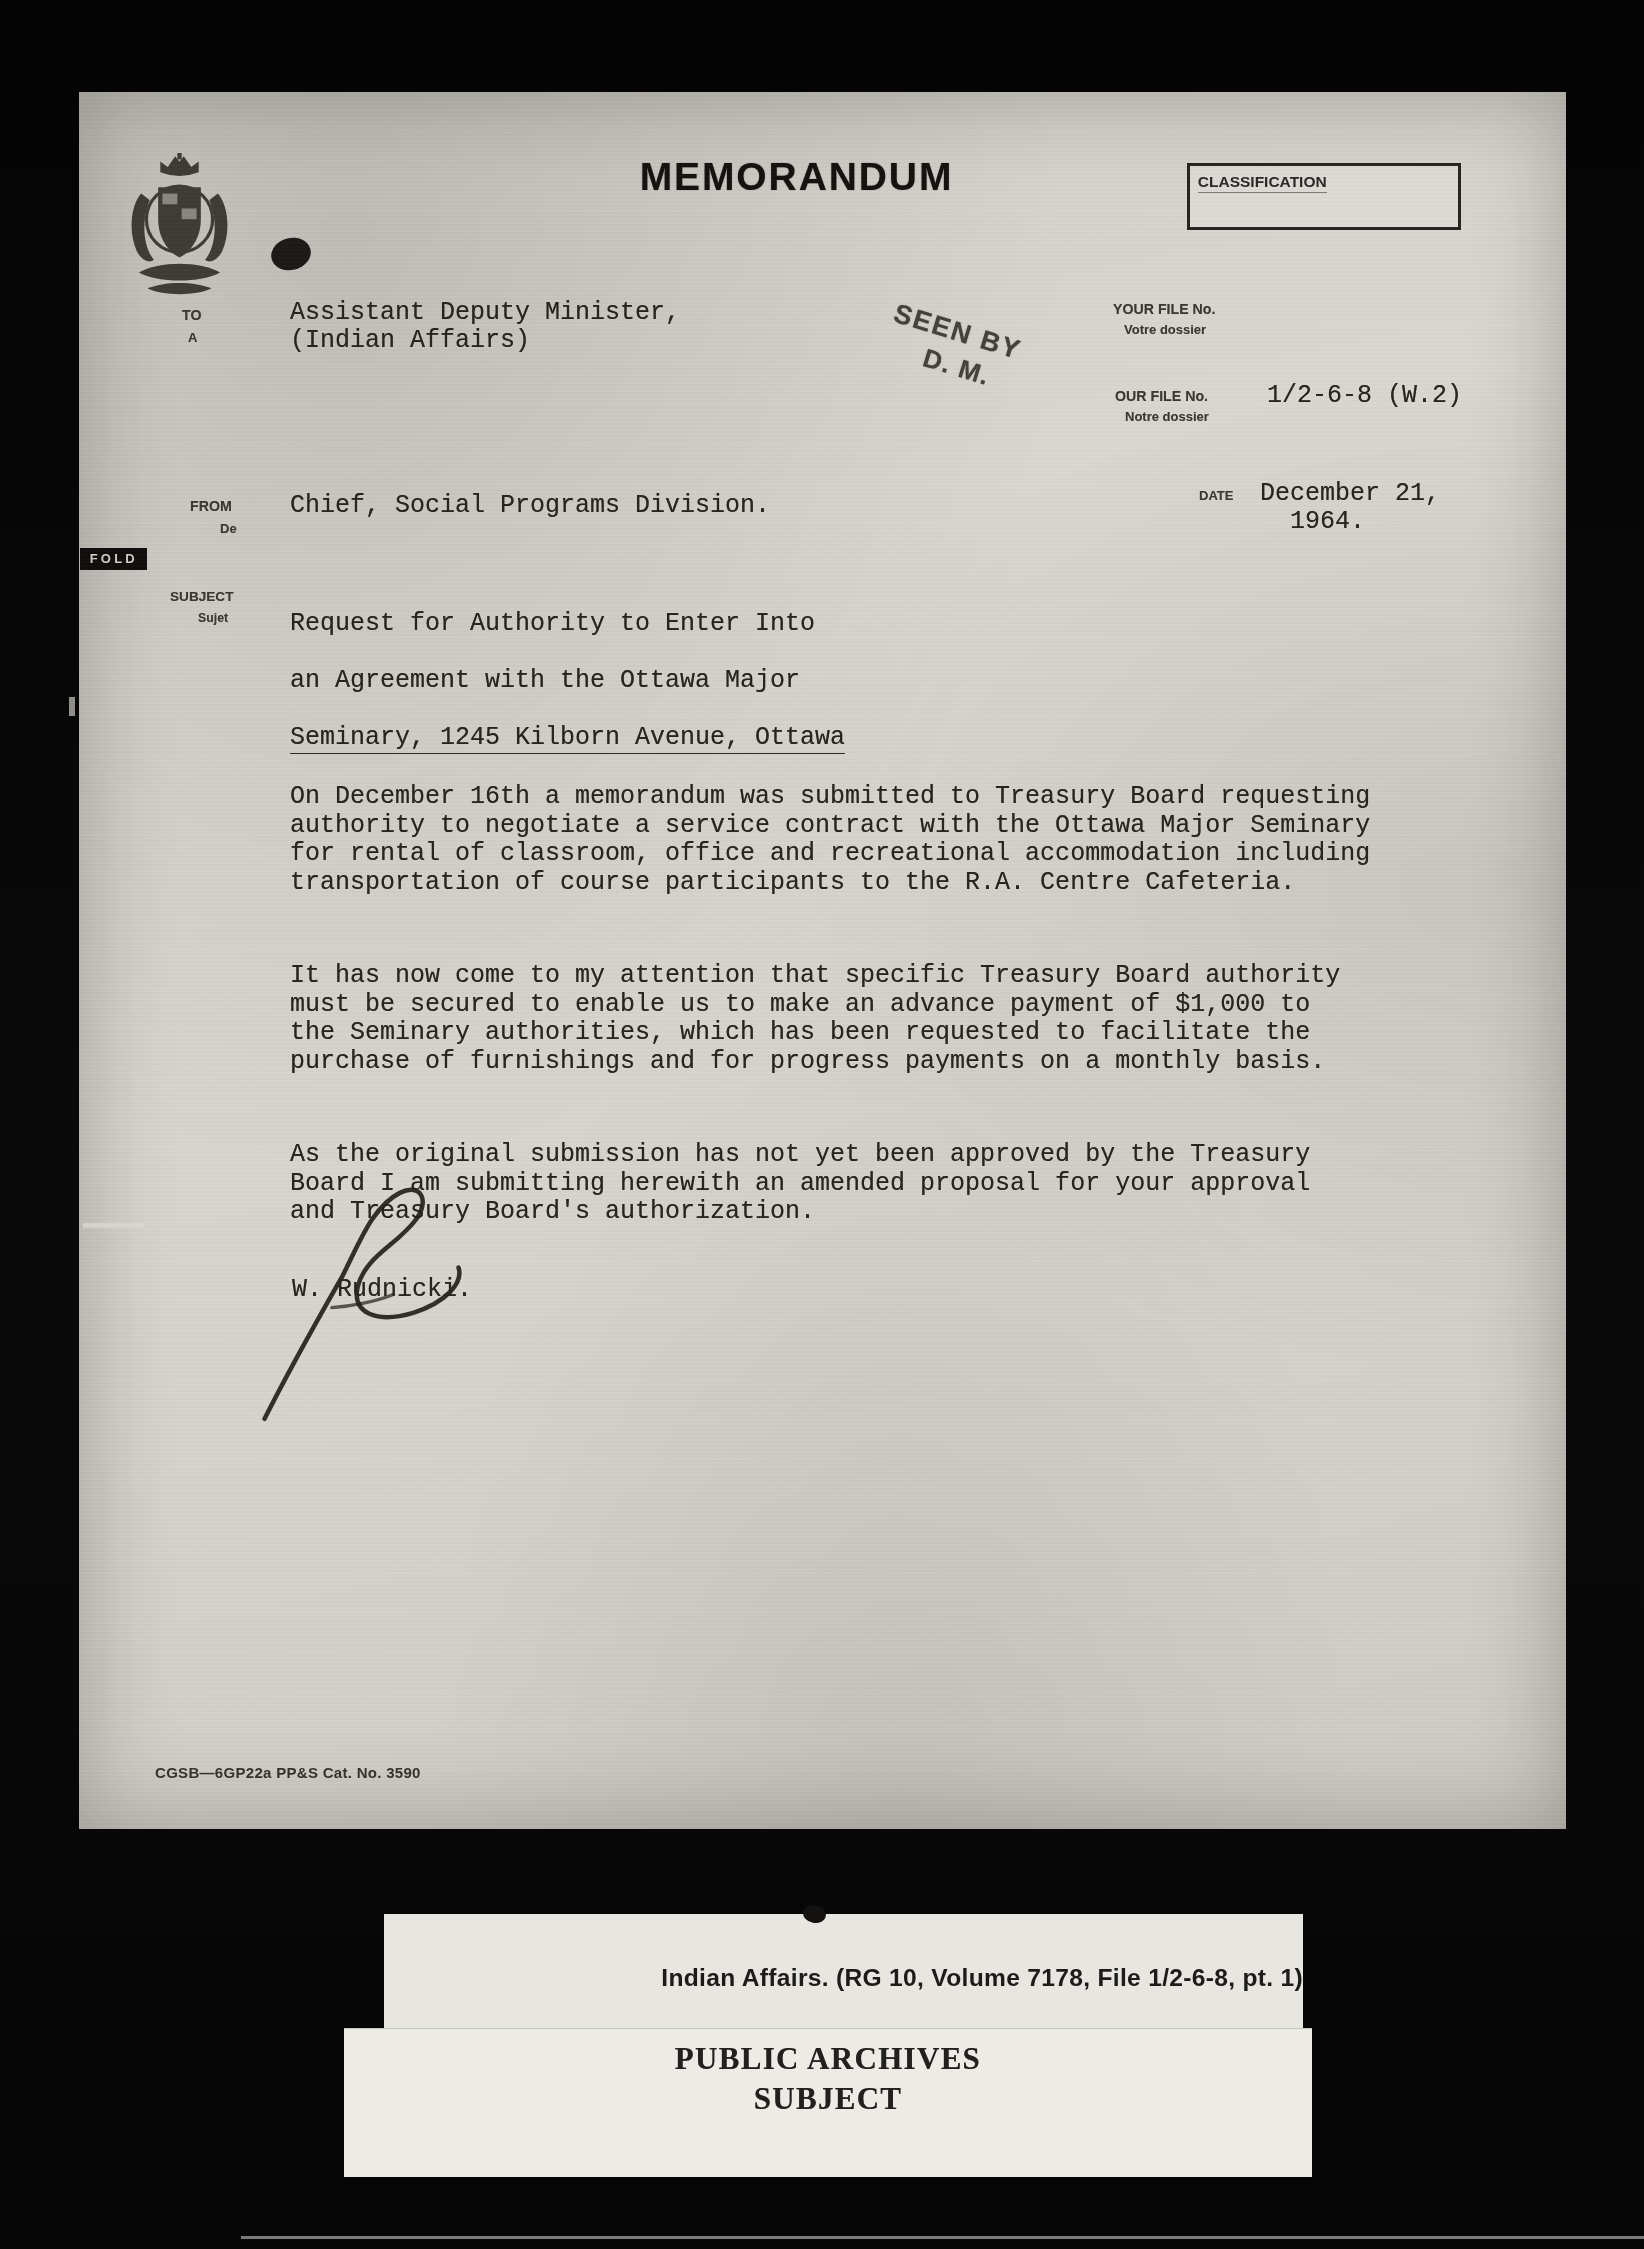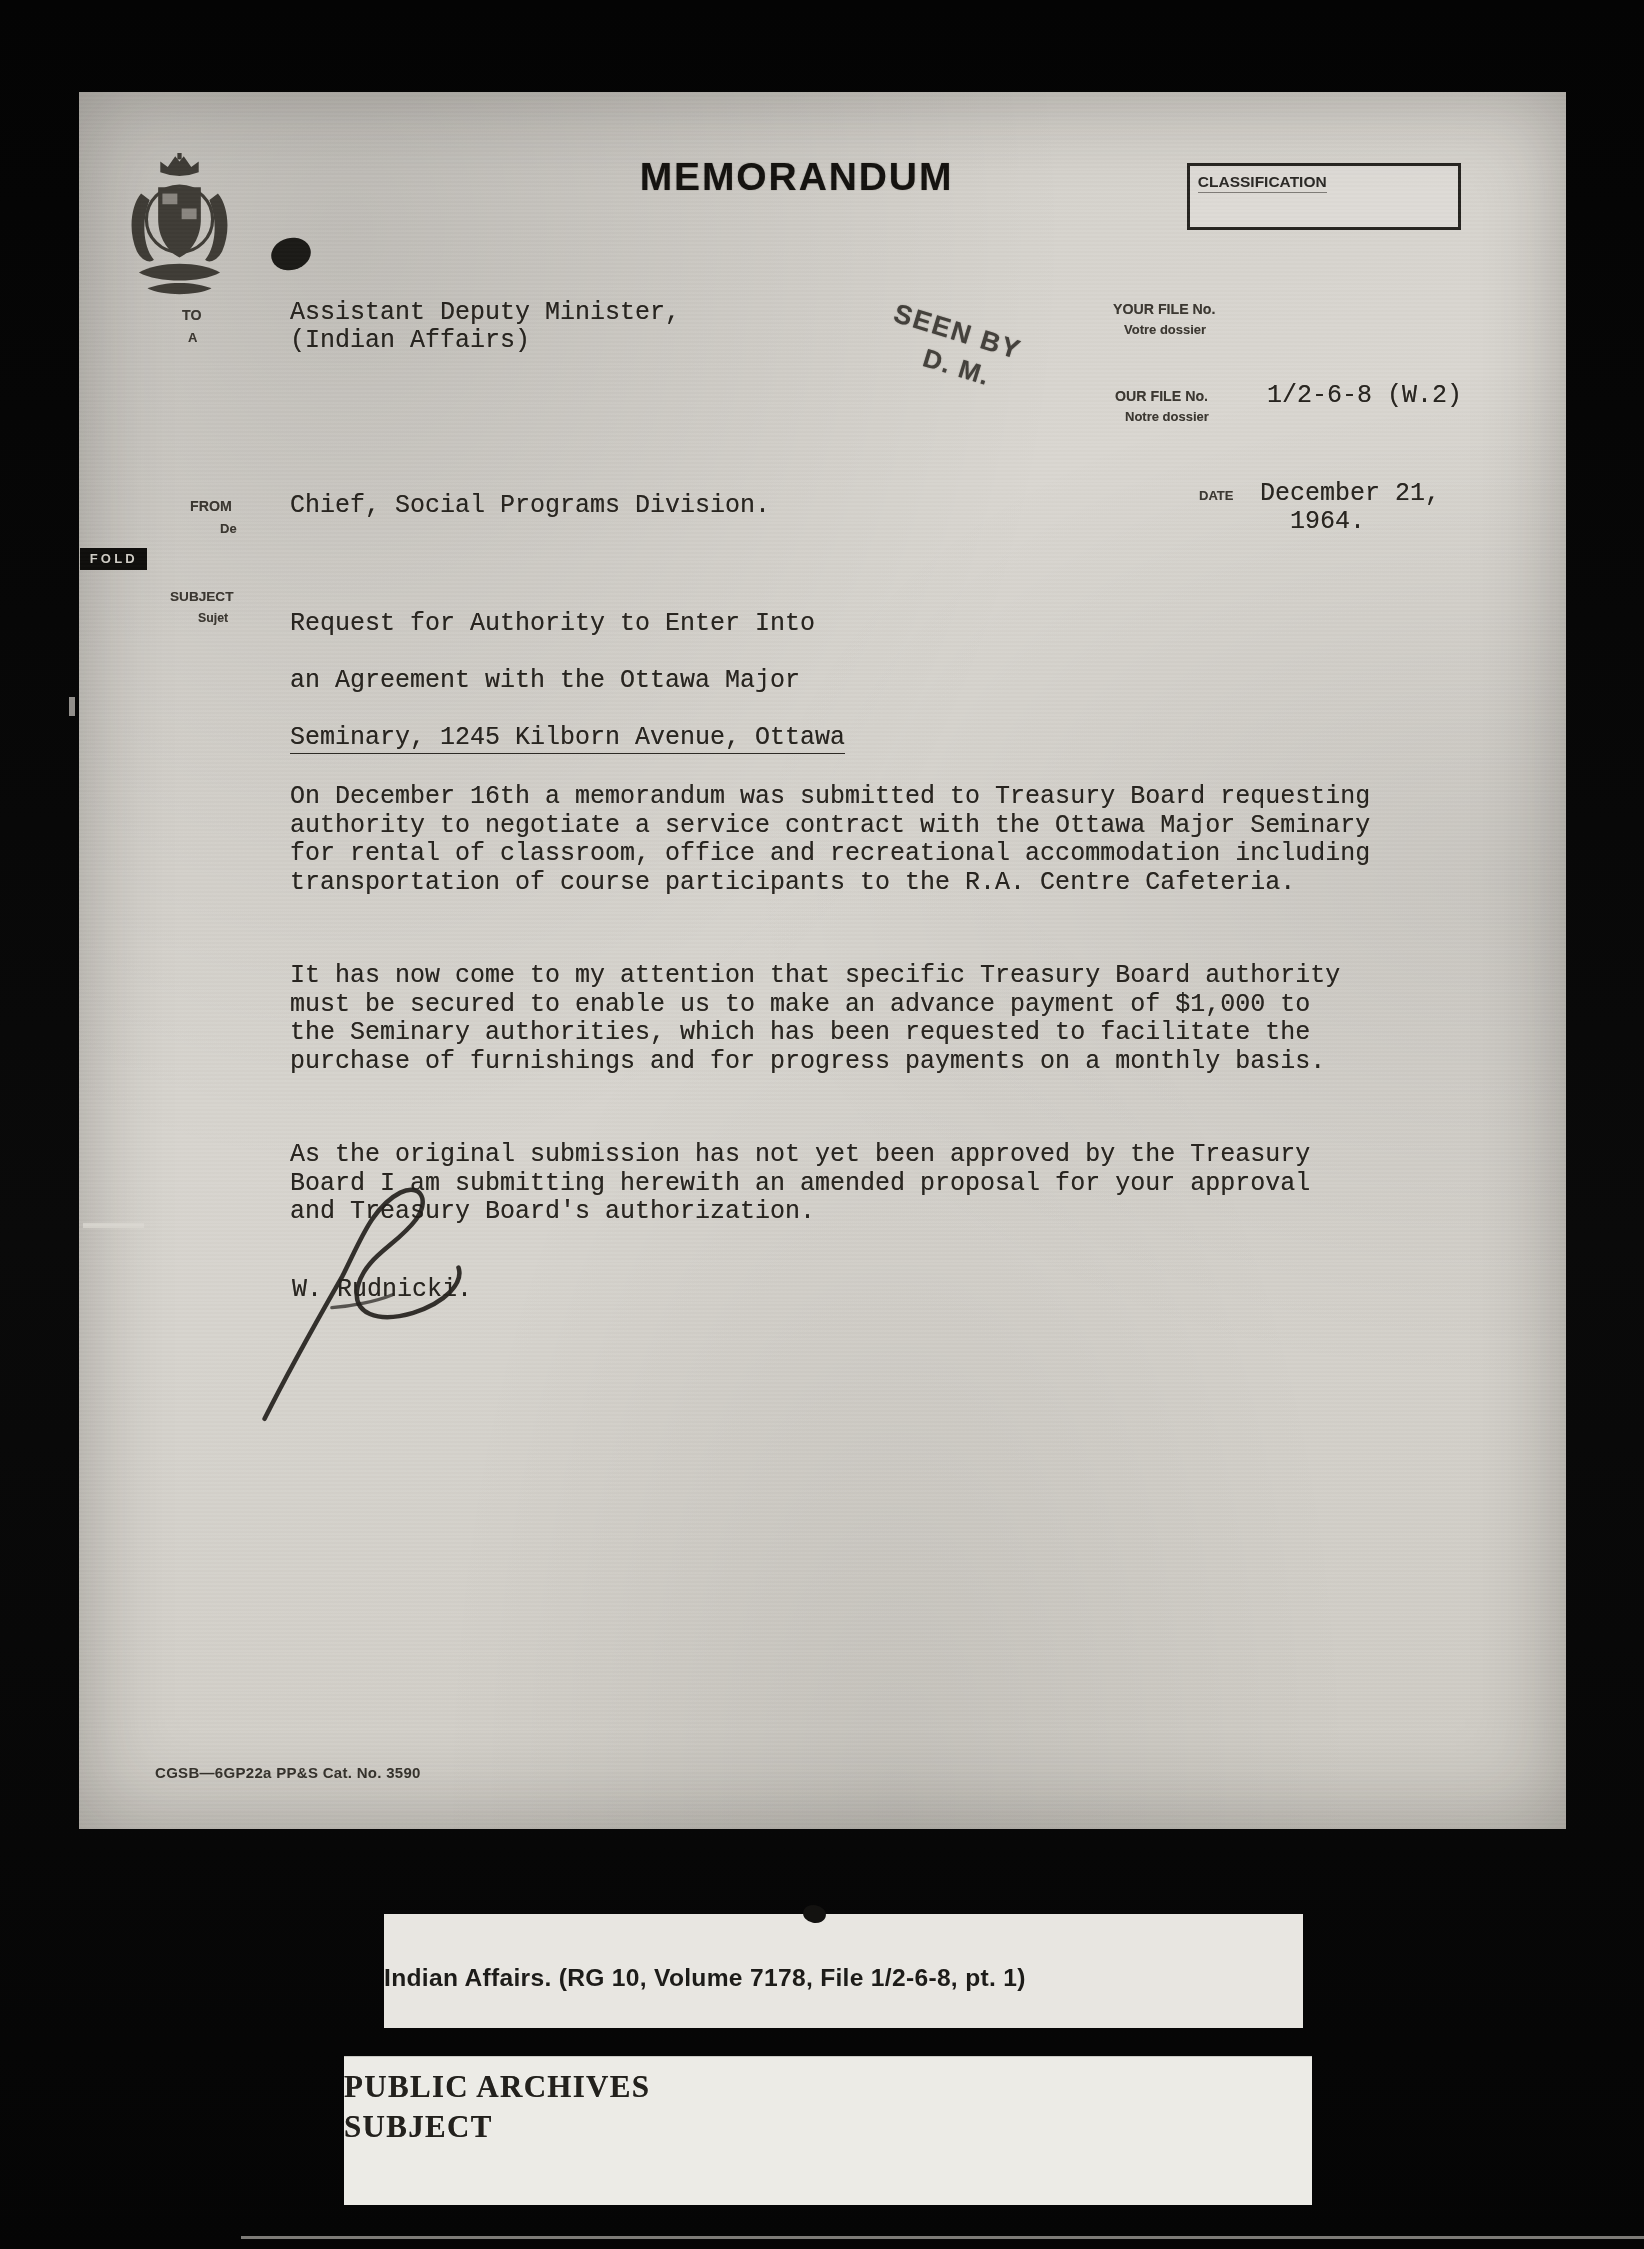--- a/index.html
+++ b/index.html
@@ -52,28 +52,27 @@
   .stamp .s2{font-size:26px;margin-left:41px;margin-top:2.6px;letter-spacing:1.3px;}
   .fold{
     background:#0f0e0c;color:#cfccc5;font-size:13px;font-weight:bold;
     letter-spacing:3.2px;width:67px;height:22px;line-height:22px;text-align:center;
   }
   .underl{border-bottom:1.9px solid #2a2722;padding-bottom:1.3px;}
   .bodycol p{margin:0 0 37px 0;}
   .sig-name{font-size:25px;}
   .formnum{font-size:15px;font-weight:bold;color:#35322c;letter-spacing:0.3px;}
   .strip1{
-    background:#e8e6e1;display:flex;align-items:center;justify-content:flex-start;
+    background:#e8e6e1;display:flex;align-items:center;justify-content:flex-end;
     padding-top:14.2px;box-sizing:border-box;
   }
   .strip1 div{font-size:24.6px;font-weight:bold;color:#1d1c19;letter-spacing:0.3px;}
   .strip2{
-    background:#ecebe6;padding-top:10.3px;box-sizing:border-box;
+    background:#ecebe6;text-align:center;padding-top:10.3px;box-sizing:border-box;
     border-top:0.6px solid rgba(0,0,0,0.15);
-    margin-top:28px;
   }
   .strip2 div{
     font-family:"Liberation Serif",serif;font-weight:bold;font-size:31px;
     line-height:40px;letter-spacing:1.3px;color:#23211d;
     text-shadow:0 0 0.6px rgba(30,27,22,0.5);
   }
   .blob{background:#131210;border-radius:50%;}
   .scanline{background:#93918c;}
   .notch{background:#dedbd5;}
 </style>

